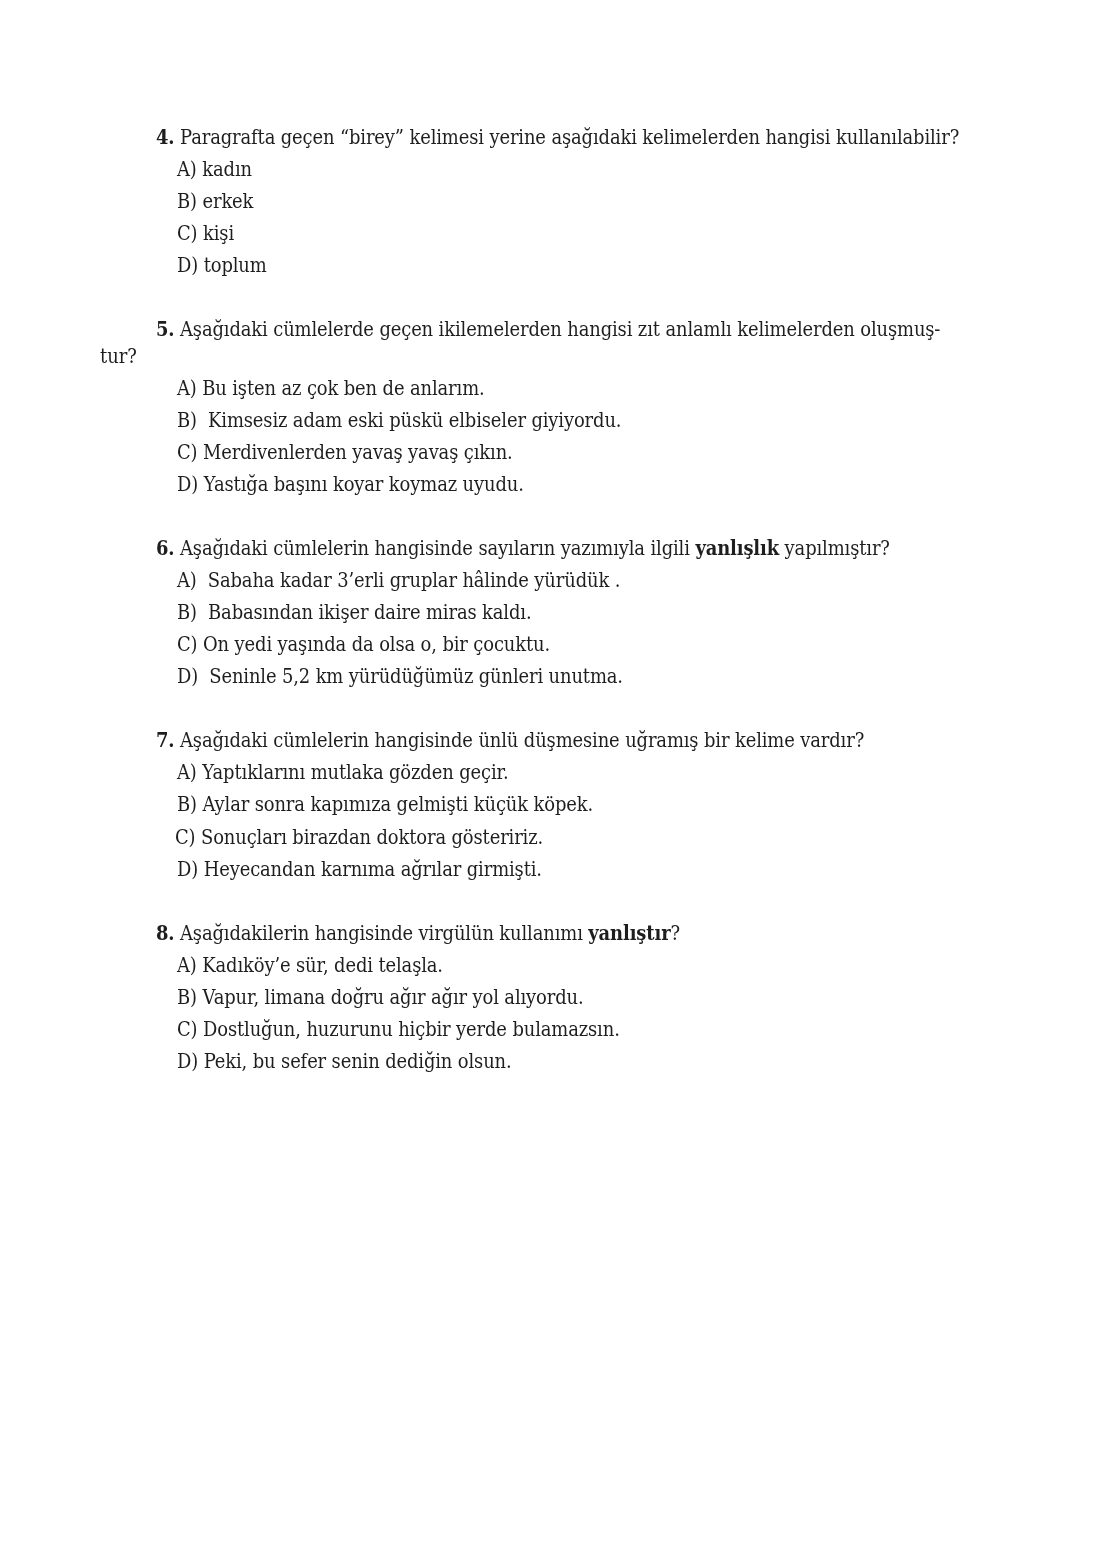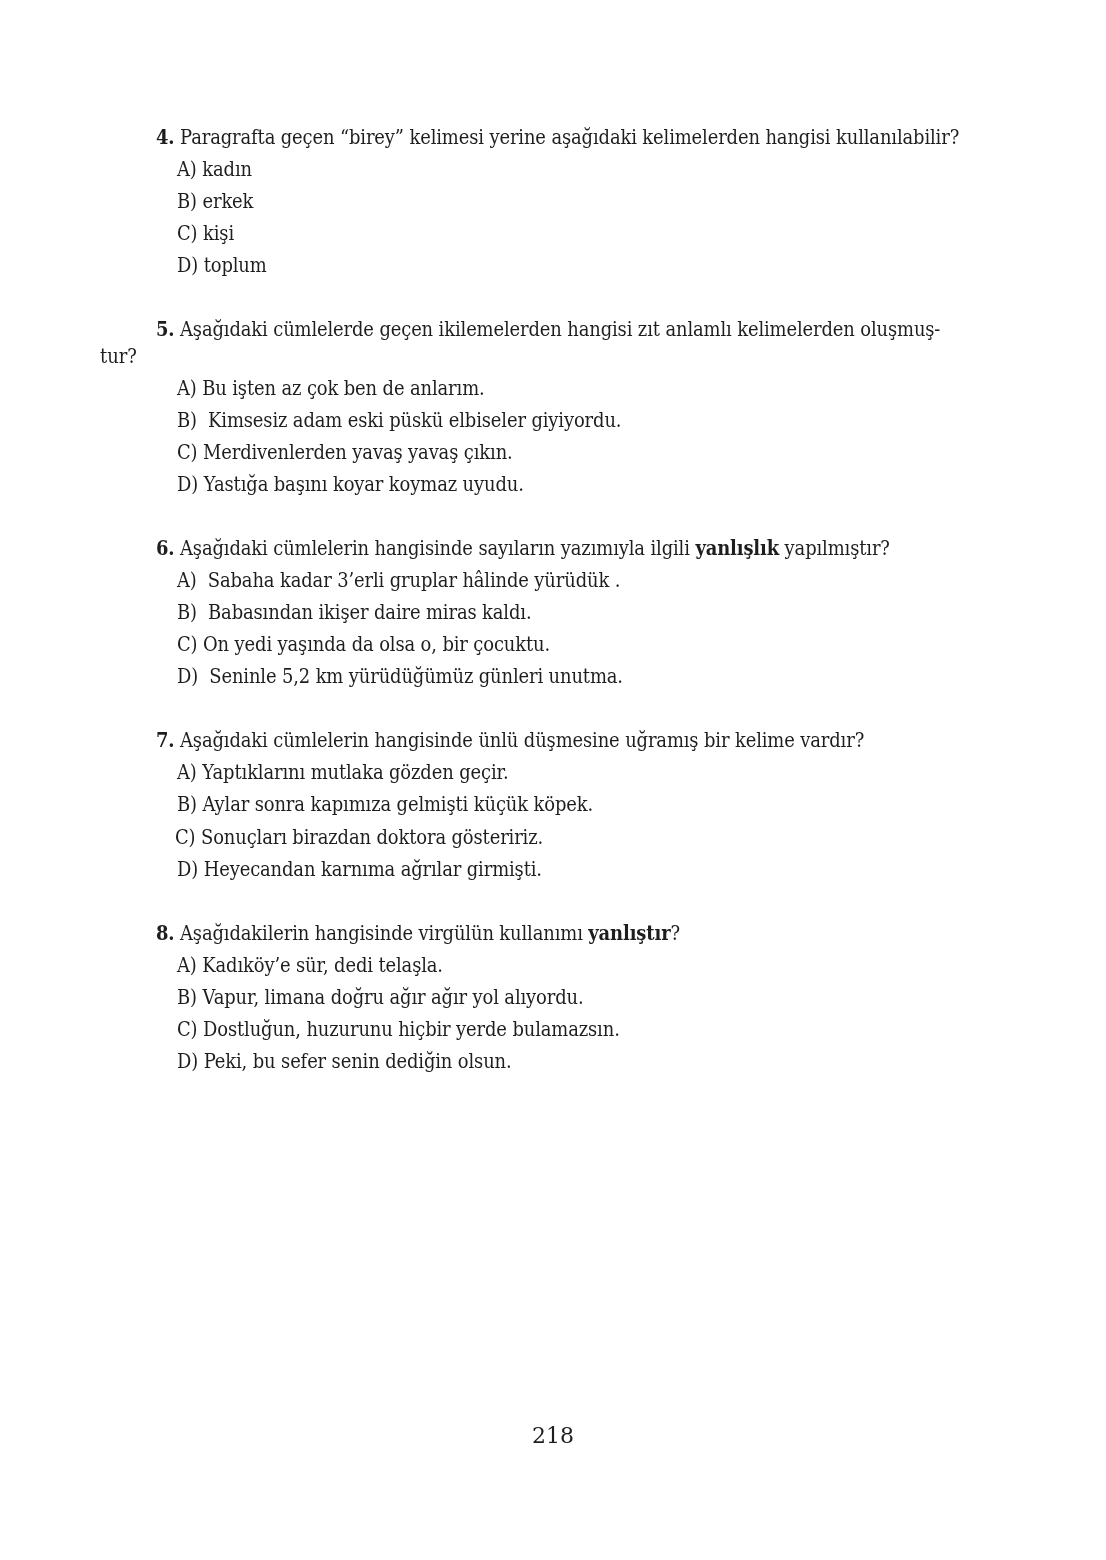--- a/index.html
+++ b/index.html
@@ -117,14 +117,13 @@
   <div class="opt" style="top:969px;">
     <span>B)</span><span> Vapur, limana doğru ağır ağır yol alıyordu.</span>
   </div>
   <div class="opt" style="top:1001px;">
     <span>C)</span><span> Dostluğun, huzurunu hiçbir yerde bulamazsın.</span>
   </div>
   <div class="opt" style="top:1033px;">
     <span>D)</span><span> Peki, bu sefer senin dediğin olsun.</span>
   </div>
 
-  <div class="page-number">218</div>
 </div>
 
 </body></html>

